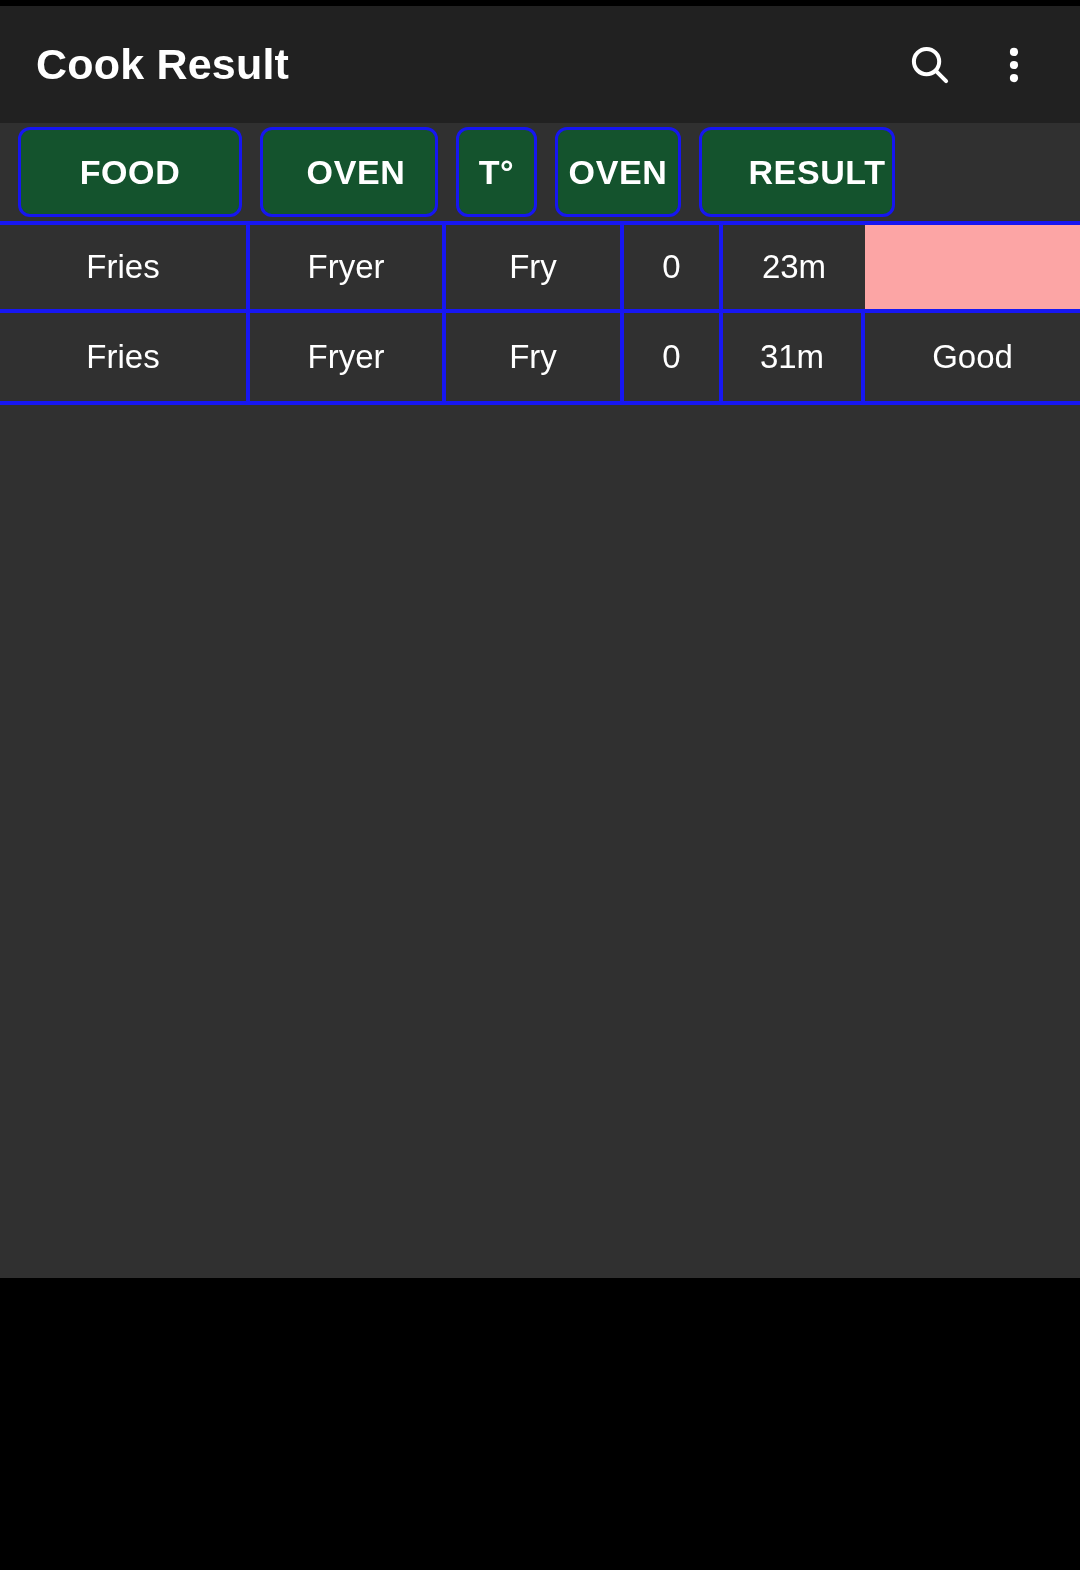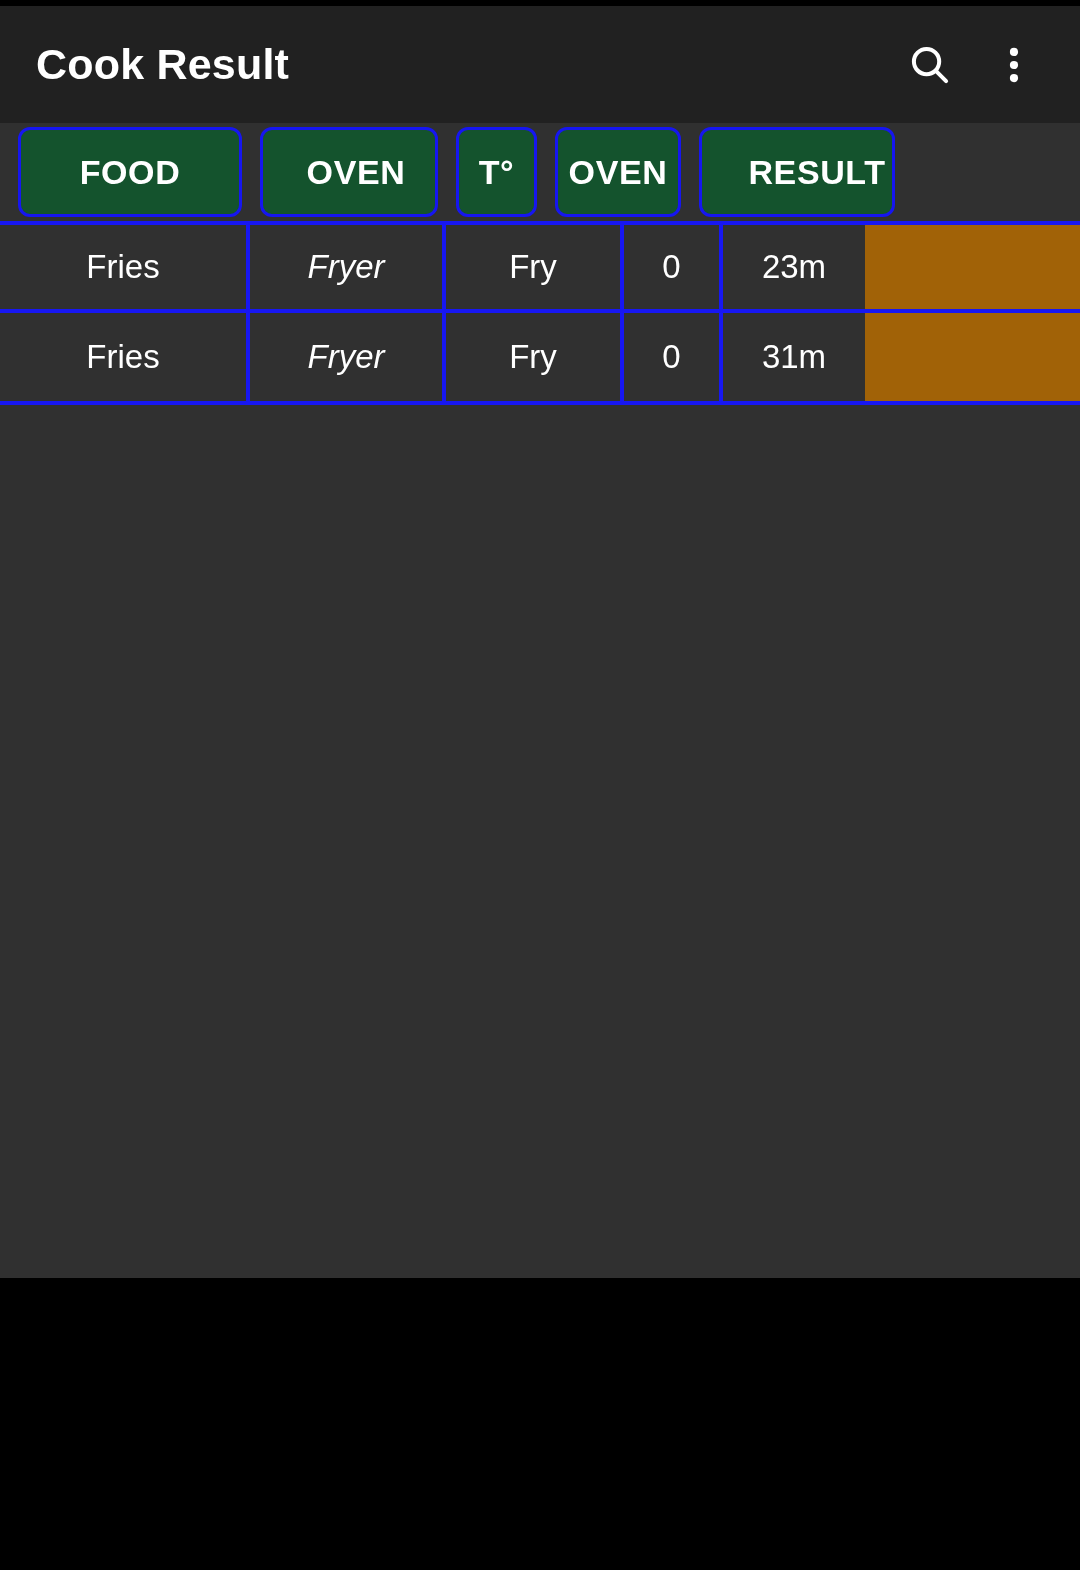--- a/index.html
+++ b/index.html
@@ -101,21 +101,21 @@
   .col-3 { width: 81px; }
   .col-4 { width: 126px; }
   .col-5 { width: 196px; padding-left: 40px; }
 
   
   .data-grid {
     flex: 0 0 auto;
     width: 1080px;
     border-top: 4px solid #1717f2;
     border-bottom: 4px solid #1717f2;
-    background: #a16207;
+    background: #fca5a5;
   }
 
   .data-row {
     display: flex;
     height: 88px;
     border-bottom: 4px solid #1717f2;
   }
   .data-row:last-child { border-bottom: none; }
 
   .data-cell {
@@ -128,21 +128,21 @@
     font-size: 33px;
     background: #303030;
     cursor: pointer;
     white-space: nowrap;
     overflow: hidden;
   }
   .data-cell:last-child { border-right: none; }
 
   
   .b0 { width: 250px; }
-  .b1 { width: 196px; font-style: italic; }
+  .b1 { width: 196px; }
   .b2 { width: 178px; }
   .b3 { width: 99px; }
   .b4 { width: 142px; }
   .b5 { flex: 1 1 auto; }
 
   
   .content-filler {
     flex: 1 1 auto;
     background: #303030;
   }
@@ -196,19 +196,20 @@
       <div class="data-cell b3">0</div>
       <div class="data-cell b4">23m</div>
     </div>
 
     <div class="data-row">
       <div class="data-cell b0">Fries</div>
       <div class="data-cell b1">Fryer</div>
       <div class="data-cell b2">Fry</div>
       <div class="data-cell b3">0</div>
       <div class="data-cell b4">31m</div>
+      <div class="data-cell b5">Good</div>
     </div>
 
   </div>
 
   <div class="content-filler"></div>
 
 </div>
 
 </body></html>

